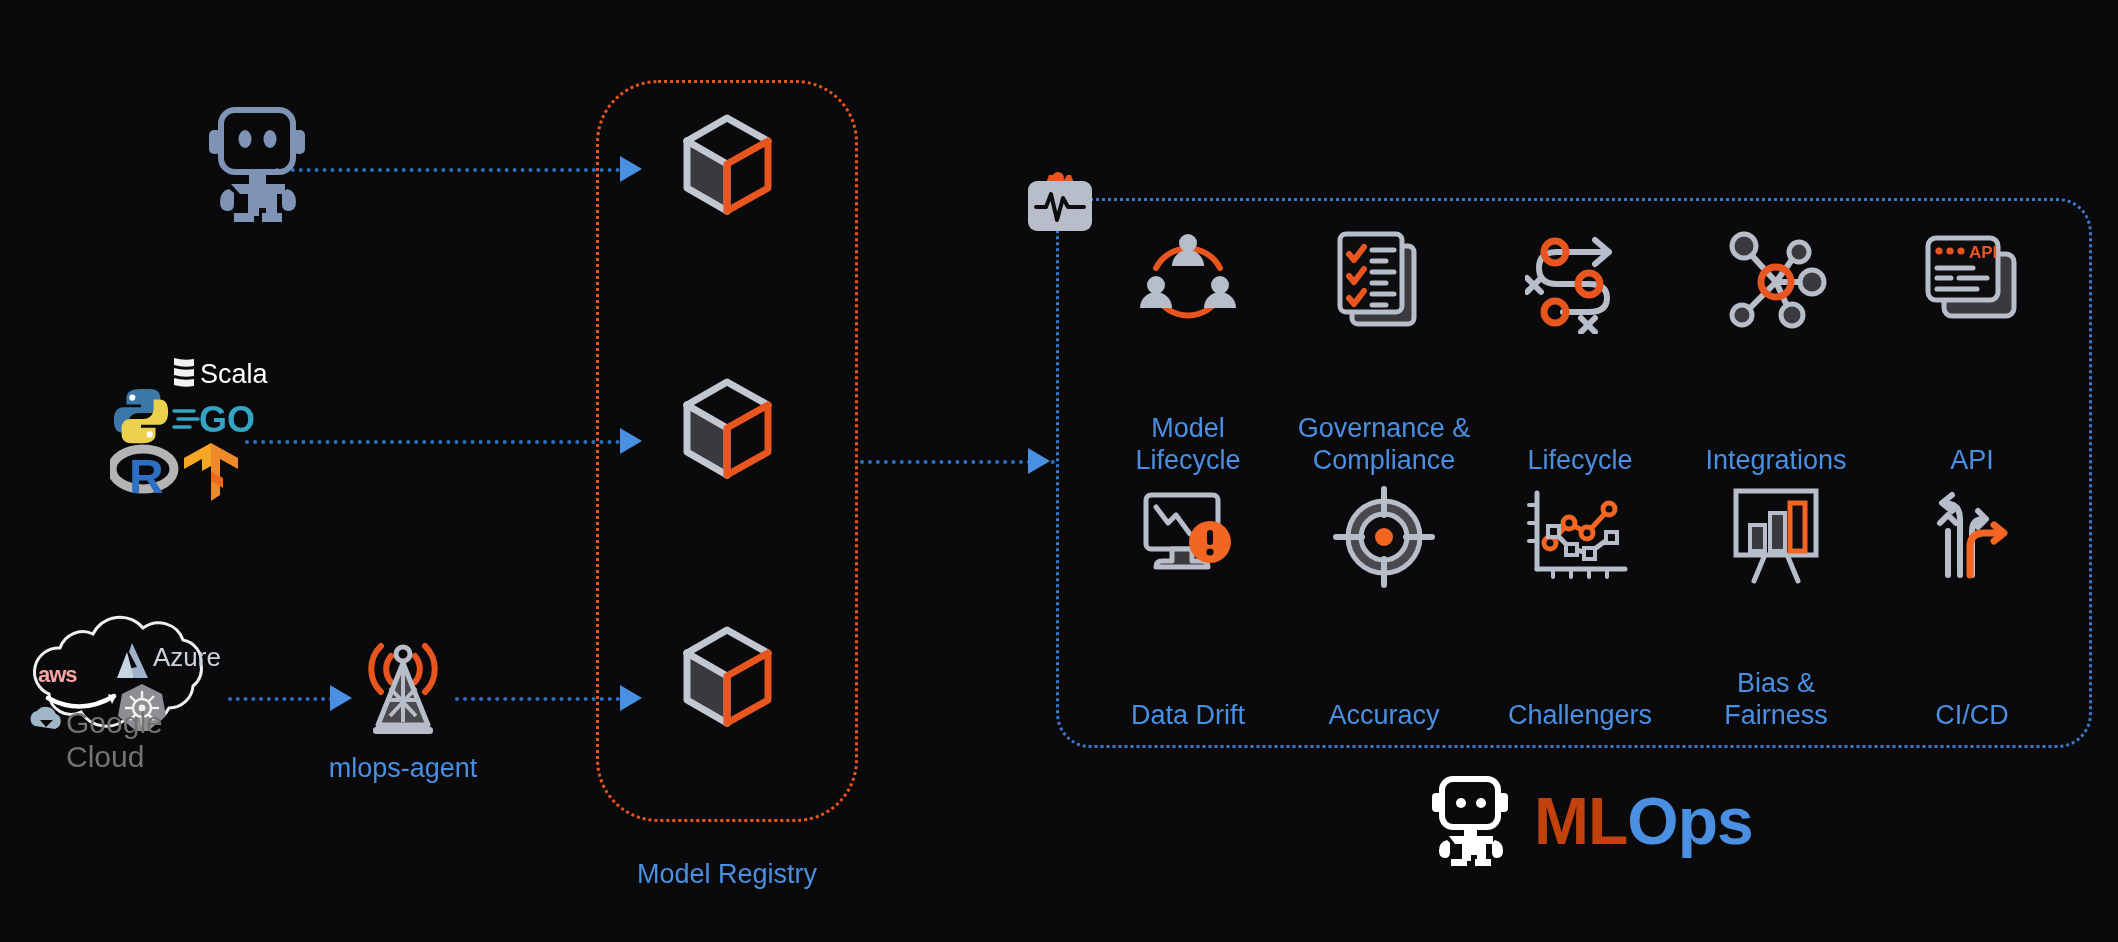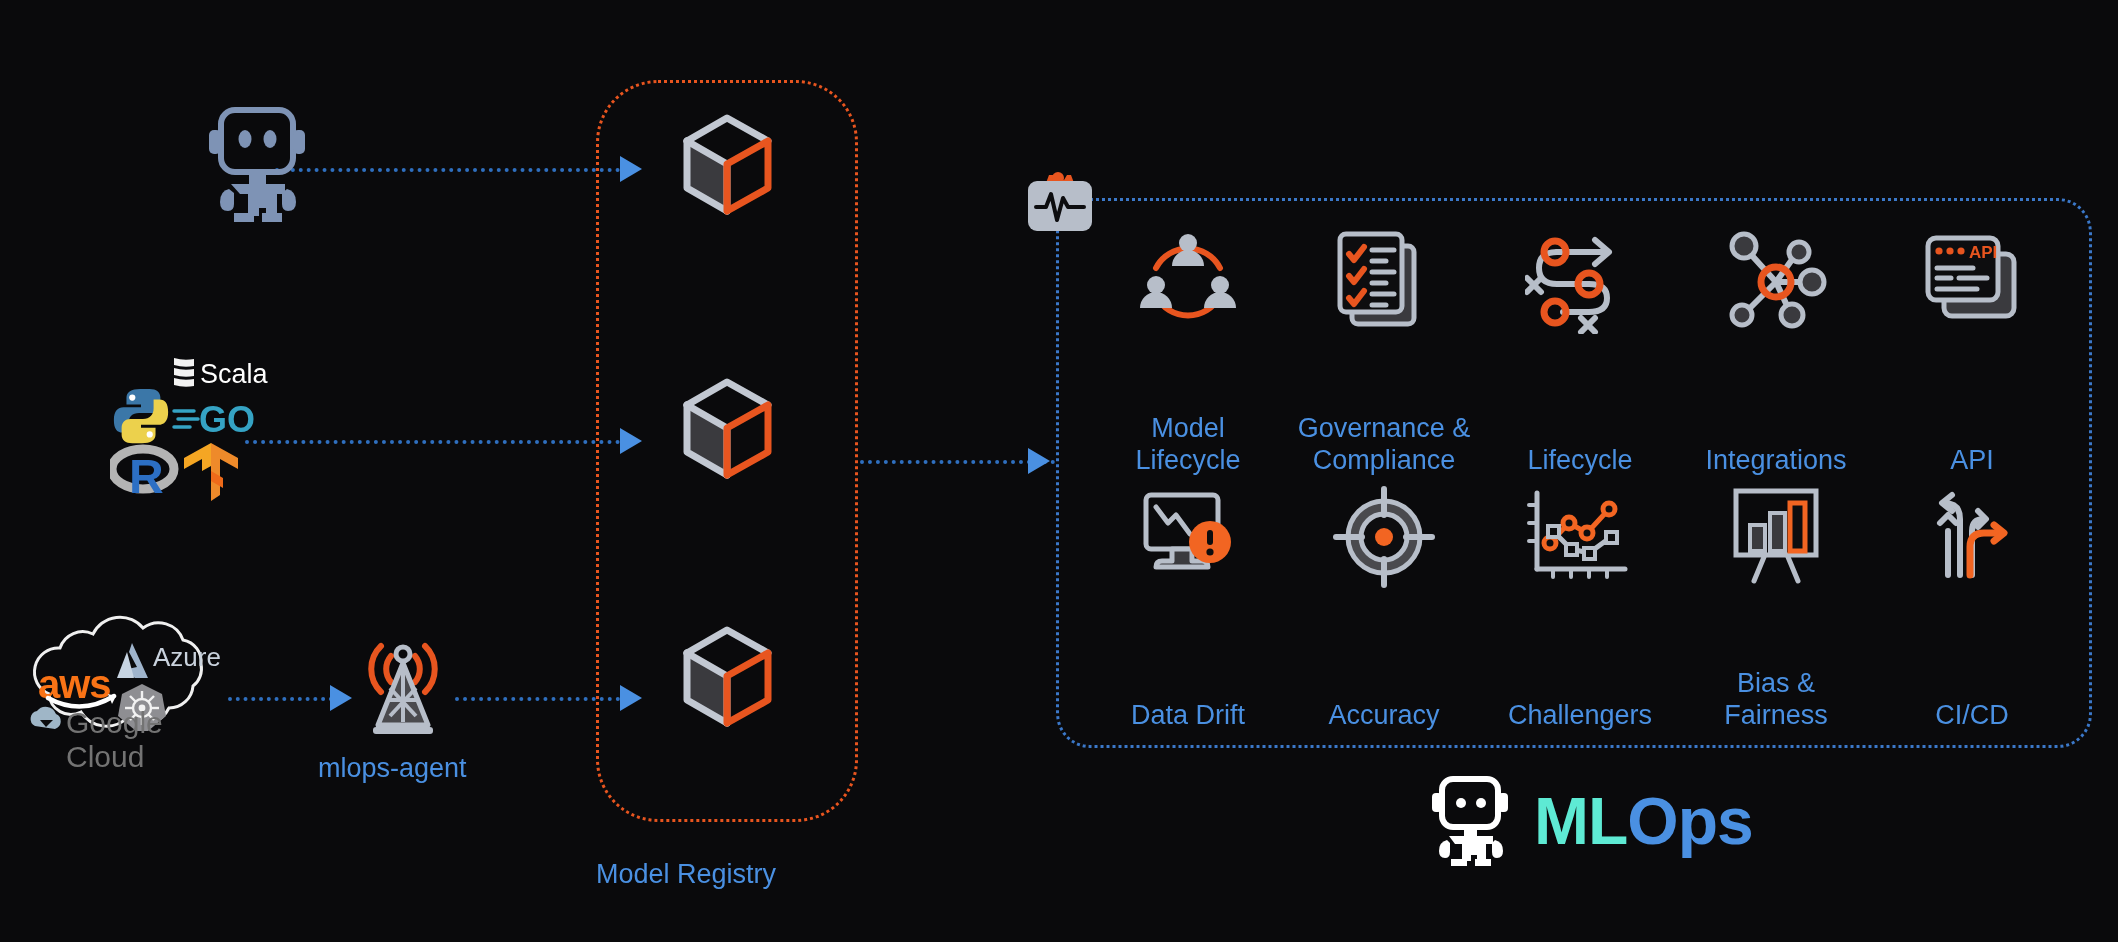--- a/index.html
+++ b/index.html
@@ -11,20 +11,21 @@
   }
   #stage {
     position: relative;
     width: 2118px; height: 942px;
     background: #0a0a0c;
   }
   .abs { position: absolute; }
   .lbl {
     color: #4a90e2;
     font-size: 27px;
+    text-align: center;
     line-height: 1.22;
     font-family: "Liberation Sans", sans-serif;
     white-space: pre-line;
   }
 
   
   .registry-box {
     position: absolute;
     left: 596px; top: 80px;
     width: 262px; height: 742px;
@@ -93,21 +94,21 @@
     display: flex;
     align-items: center;
     gap: 22px;
   }
   .brand-text {
     font-size: 66px;
     font-weight: bold;
     letter-spacing: -1px;
     font-family: "Liberation Sans", sans-serif;
   }
-  .brand-ml { color: #5eead4; }
+  .brand-ml { color: #c2410c; }
   .brand-ops { color: #4a90e2; }
 
   
   .logo-text { font-family: "Liberation Sans", sans-serif; }
 </style>
 </head>
 <body>
 
 <div id="stage">
 
@@ -185,21 +186,21 @@
     </svg>
   </div>
 
   <div class="abs" style="left:8px; top:610px;">
     <svg width="240" height="125" viewBox="0 0 240 125">
       <path d="M52 38 a24 24 0 0 1 33 -14 a30 30 0 0 1 50 -6 a26 26 0 0 1 40 12
                a22 22 0 0 1 18 24 a22 22 0 0 1 -8 22 a24 24 0 0 1 -24 22
                a28 28 0 0 1 -42 10 a30 30 0 0 1 -46 -6 a22 22 0 0 1 -32 -18
                a24 24 0 0 1 11 -46 z" fill="none" stroke="#f0f0f0" stroke-width="3"></path>
     </svg>
-    <div class="abs logo-text" style="left:30px; top:52px; color:#f97316; font-size:40px; font-weight:bold; letter-spacing:-1px;">aws</div>
+    <div class="abs logo-text" style="left:30px; top:52px; color:#fca5a5; font-size:22px; font-weight:bold; letter-spacing:-1px;">aws</div>
     <svg class="abs" style="left:37px; top:82px;" width="72" height="22" viewBox="0 0 72 22">
       <path d="M3 6 q33 18 66 -2" fill="none" stroke="#ffffff" stroke-width="4.5" stroke-linecap="round"></path>
       <path d="M63 2 l8 2 l-4 8 z" fill="#ffffff"></path>
     </svg>
     <svg class="abs" style="left:107px; top:30px;" width="36" height="42" viewBox="0 0 36 42">
       <path d="M17 3 L33 38 H20 L8 30 L22 27 L14 12 z" fill="#9fb4cc"></path>
       <path d="M12 12 L2 38 H19 z" fill="#c7d4e2"></path>
     </svg>
     <div class="abs logo-text" style="left:145px; top:32px; color:#c9d2dd; font-size:26px;">Azure</div>
     <svg class="abs" style="left:108px; top:72px;" width="52" height="52" viewBox="0 0 52 52">

